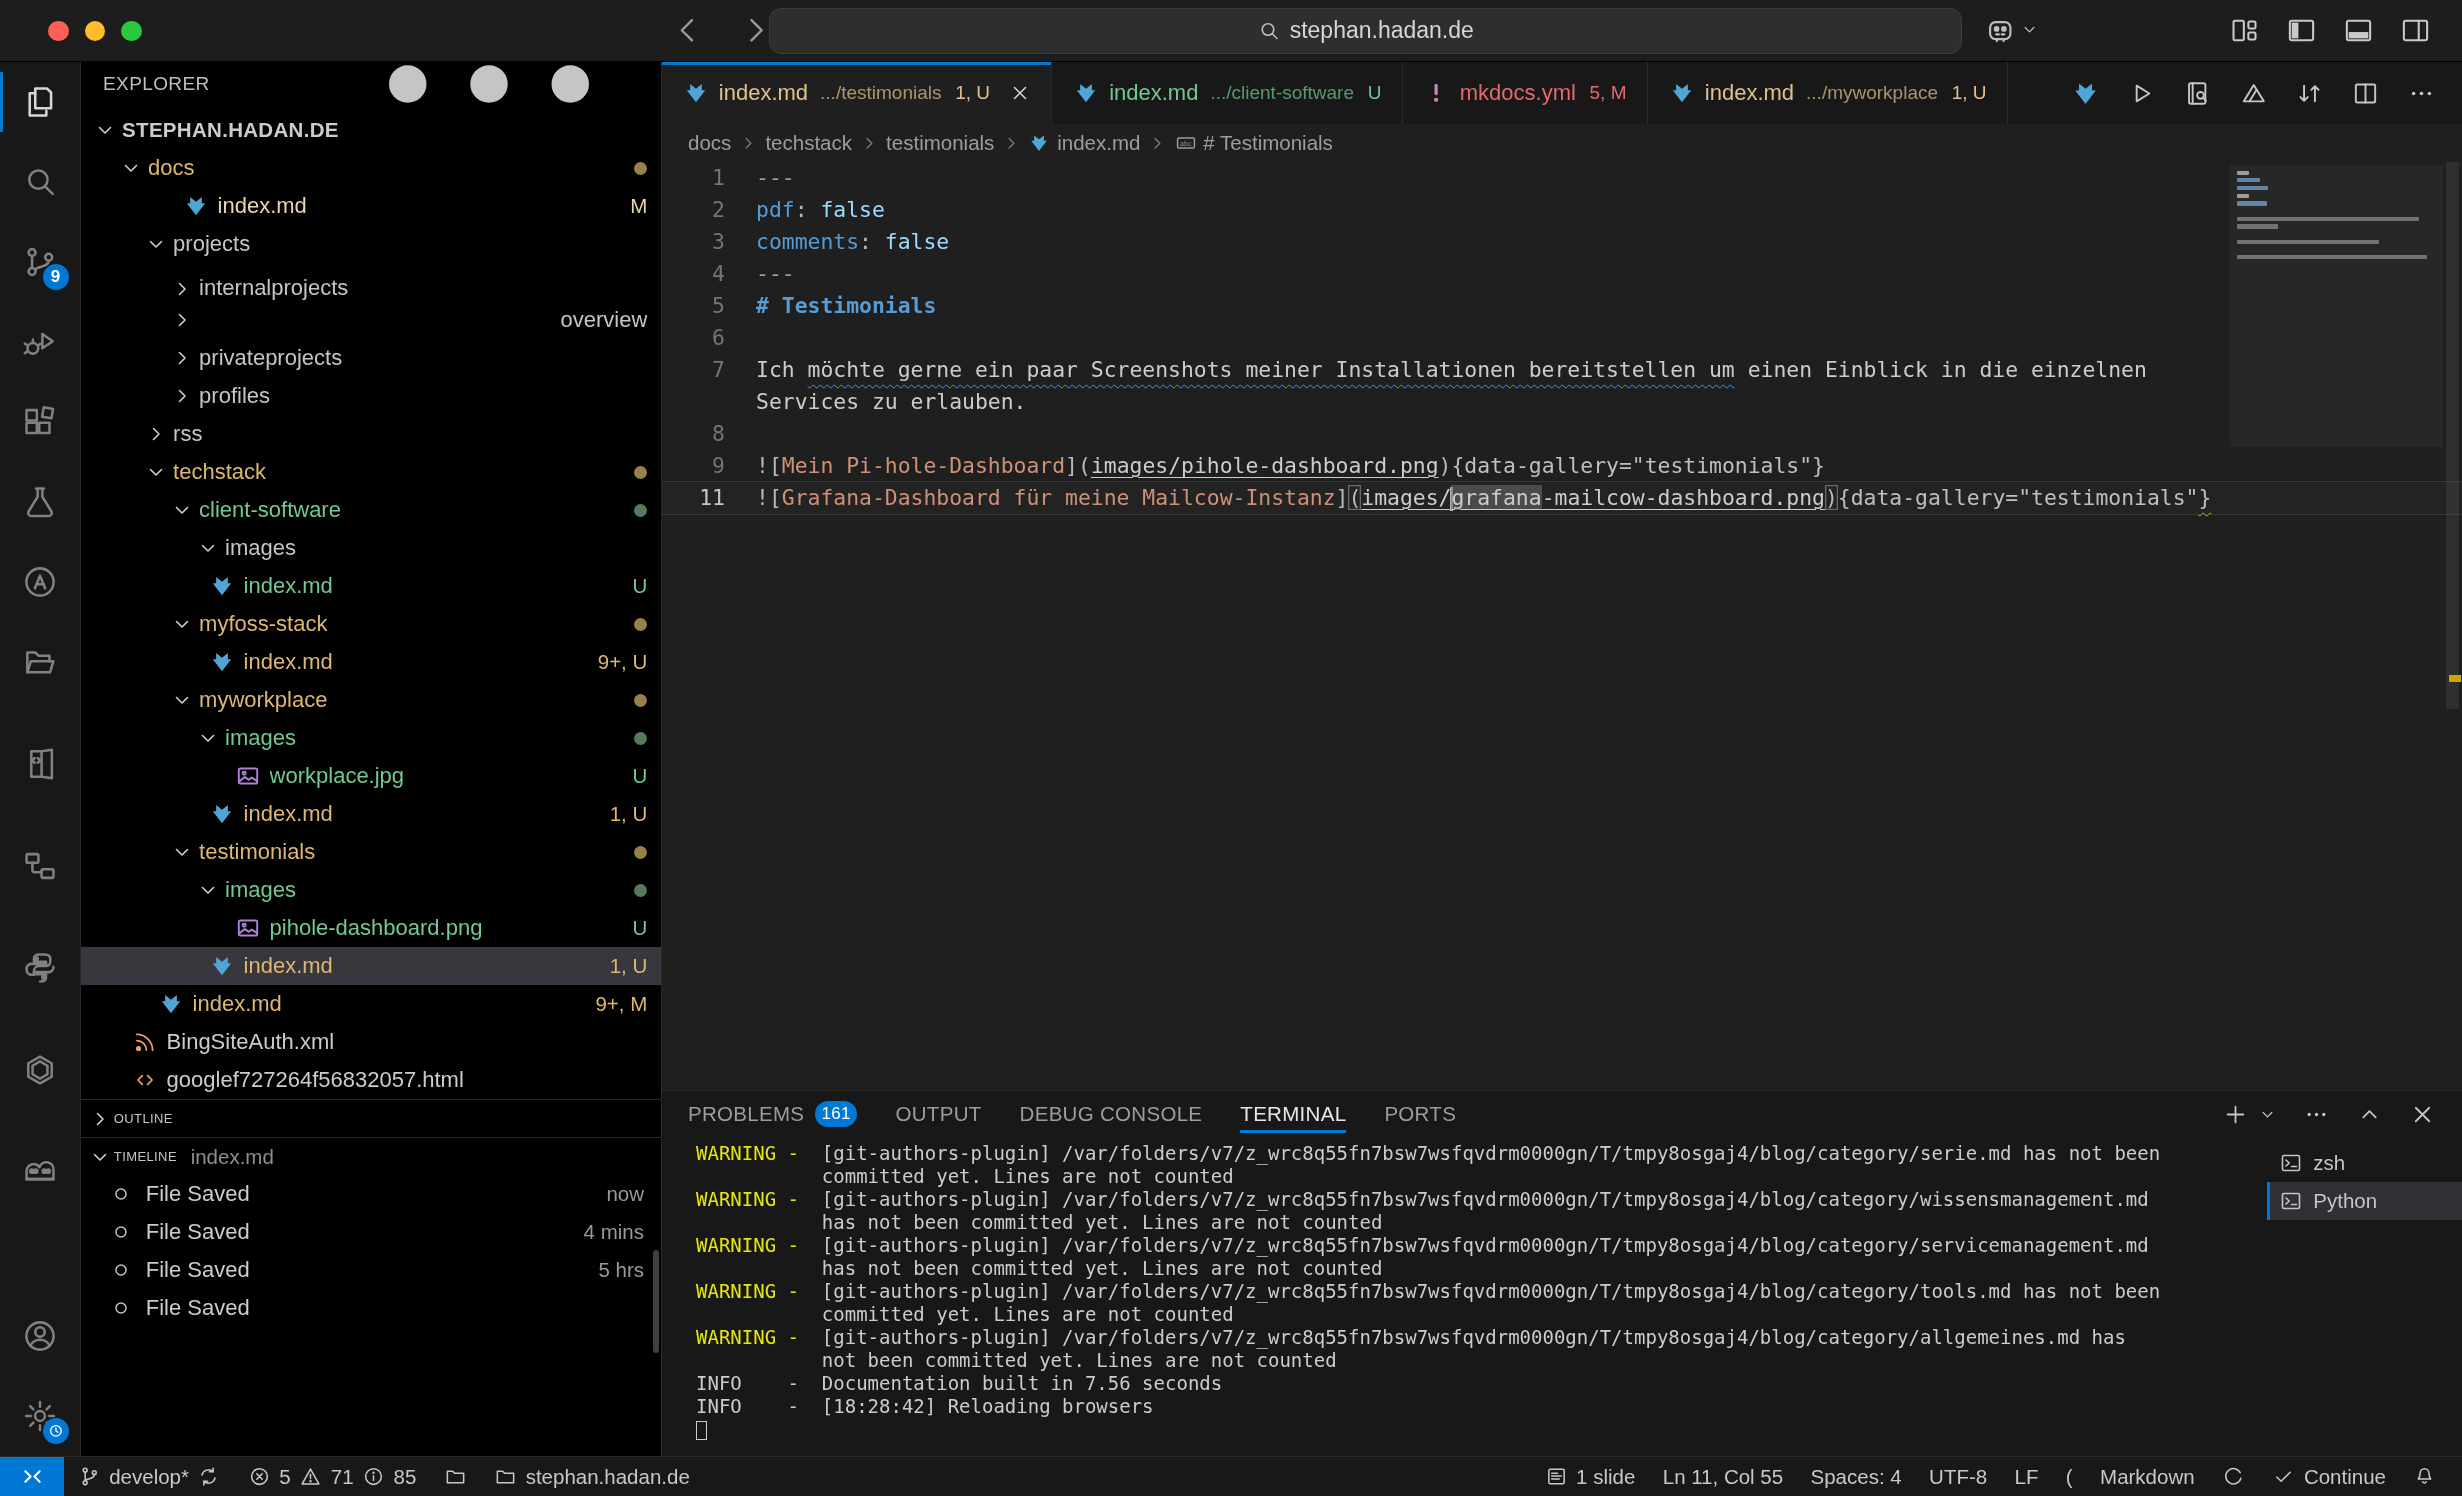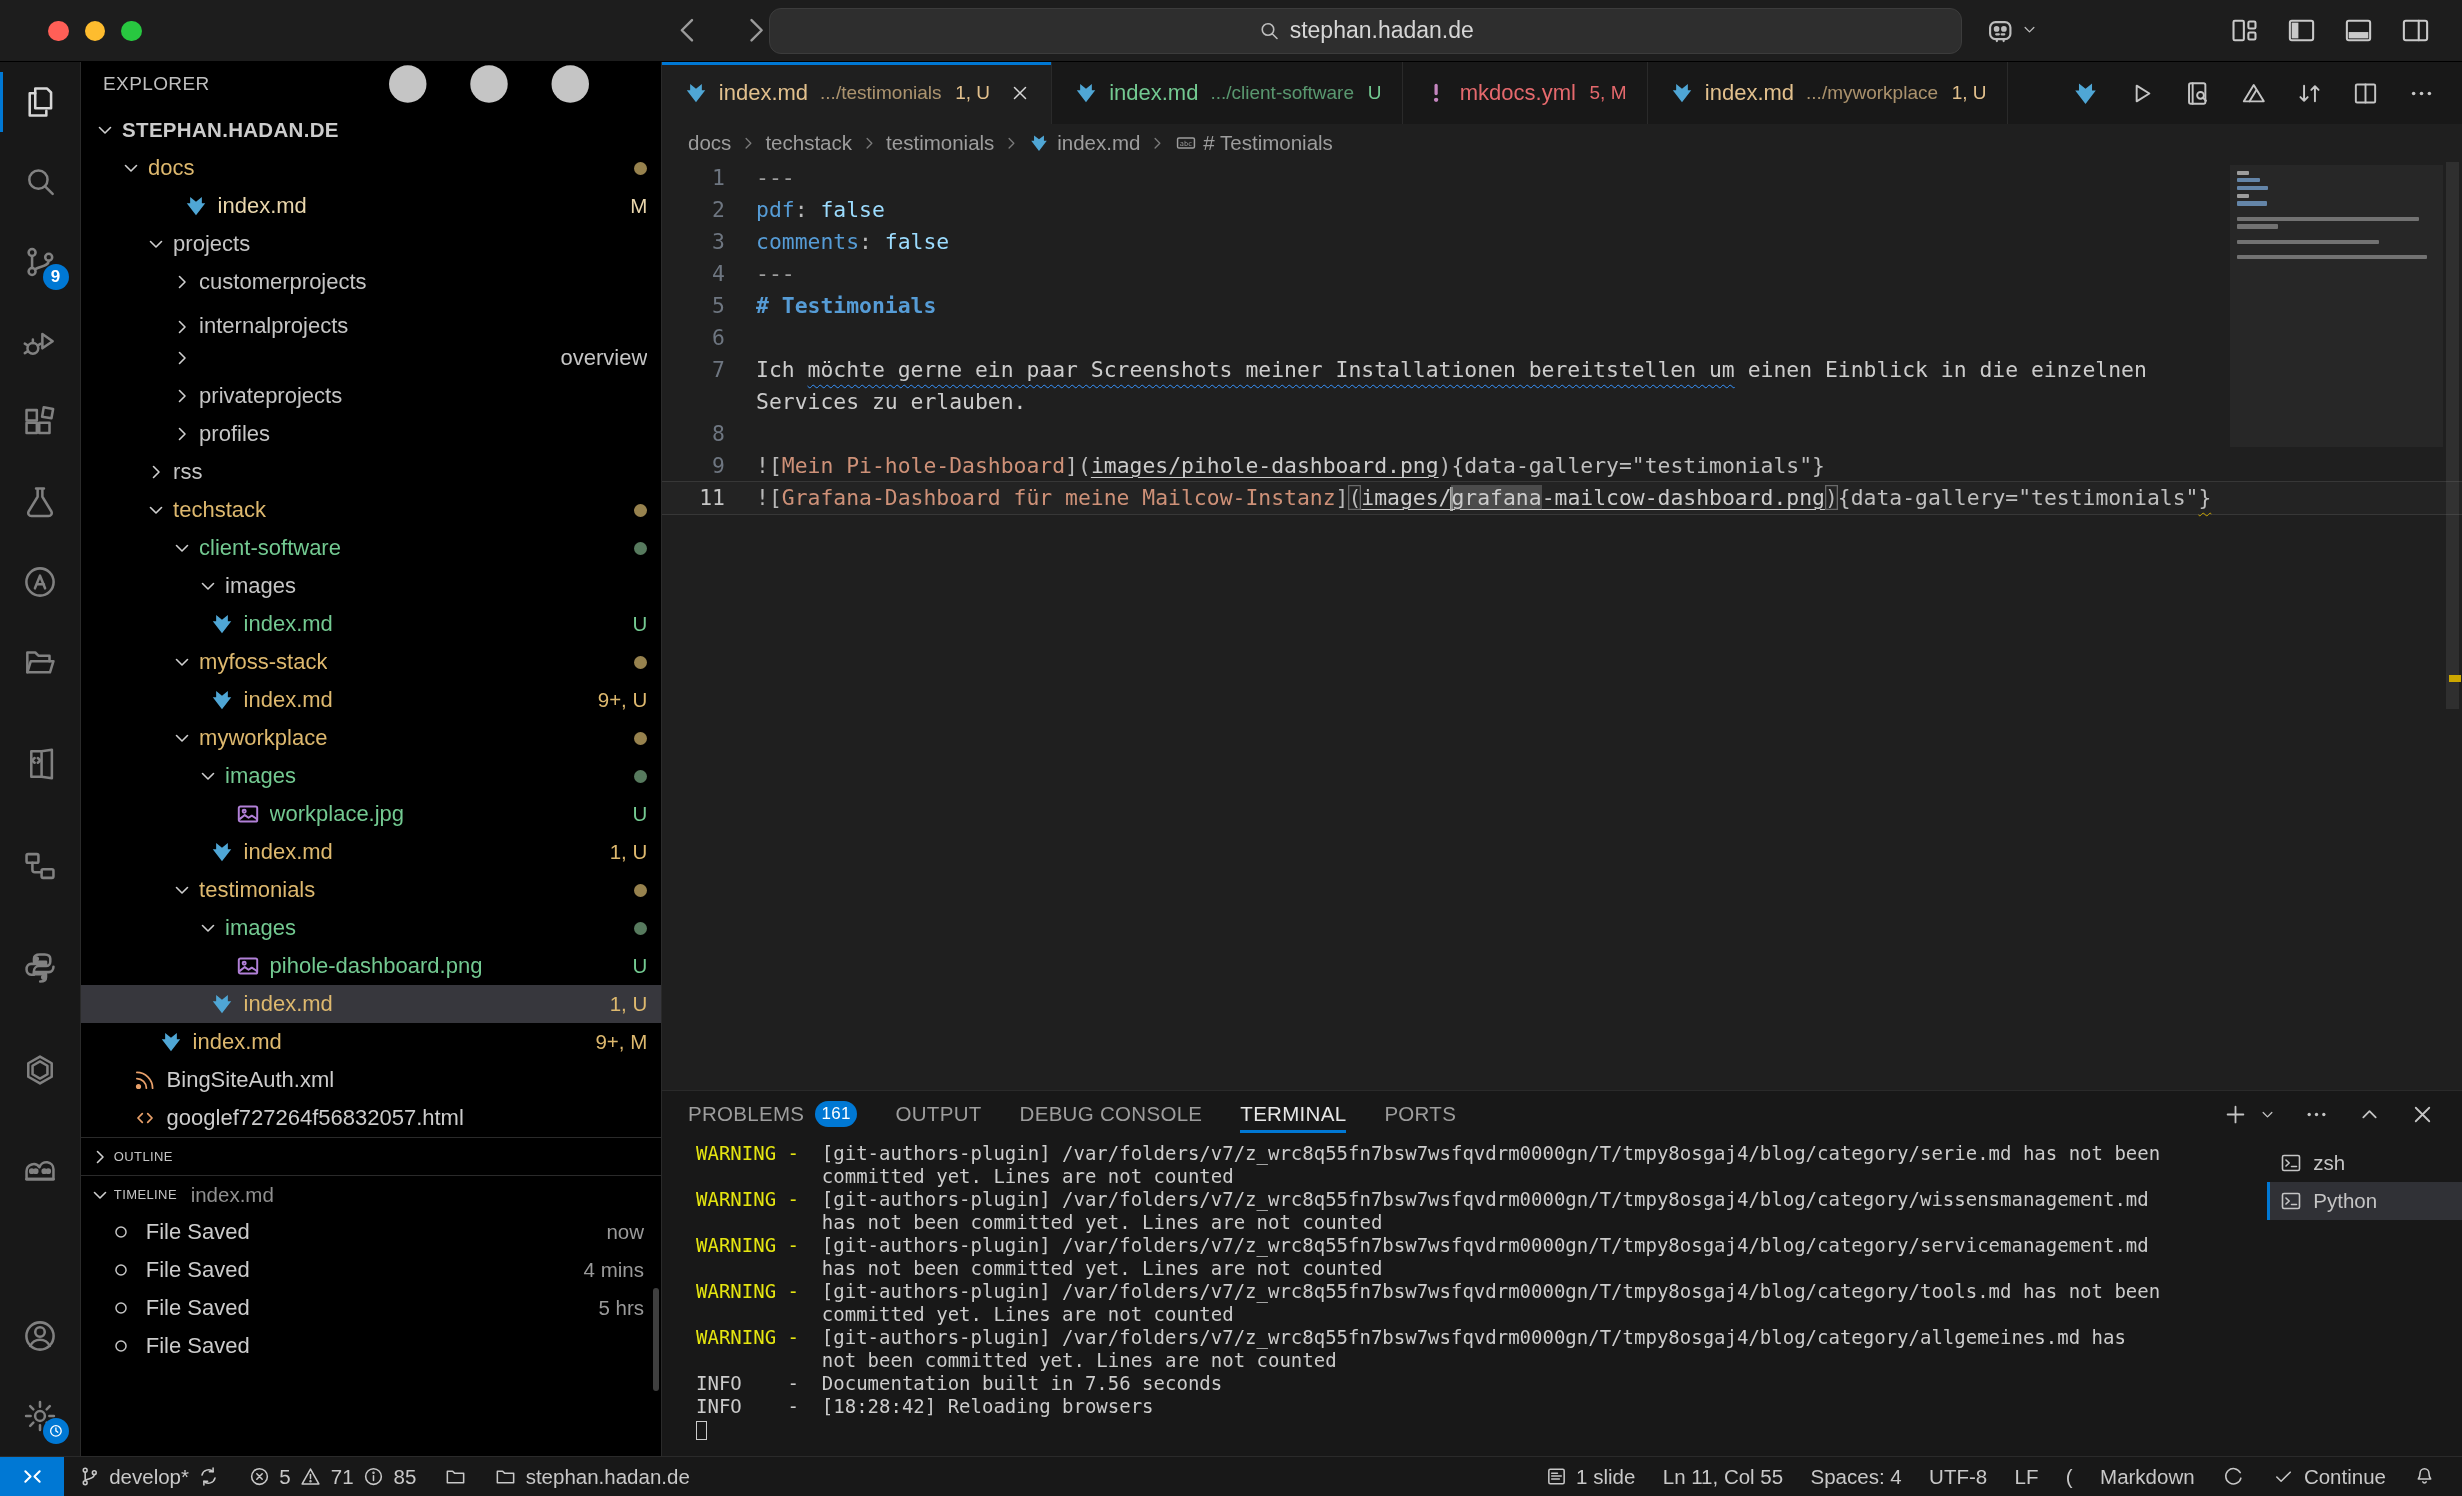--- a/index.html
+++ b/index.html
@@ -394,28 +394,20 @@
           <span class="git">M</span>
         </div>
         <div class="trow c-default" style="padding-left: 63px;">
           <span class="icon chev">
             <svg viewBox="0 0 24 24" fill="none" stroke="currentColor" stroke-width="1.6" stroke-linecap="round" stroke-linejoin="round">
               <path d="M6.5 9.5l5.5 5.5 5.5-5.5"></path>
             </svg>
           </span>
           <span class="lbl">projects</span>
         </div>
-        <div class="trow c-default" style="padding-left: 89px;">
-          <span class="icon chev">
-            <svg viewBox="0 0 24 24" fill="none" stroke="currentColor" stroke-width="1.6" stroke-linecap="round" stroke-linejoin="round">
-              <path d="M9.5 6.5l5.5 5.5-5.5 5.5"></path>
-            </svg>
-          </span>
-          <span class="lbl">customerprojects</span>
-        </div>
         <div class="trow c-default" style="padding-left: 89px; align-items: flex-end;">
           <span class="icon chev">
             <svg viewBox="0 0 24 24" fill="none" stroke="currentColor" stroke-width="1.6" stroke-linecap="round" stroke-linejoin="round">
               <path d="M9.5 6.5l5.5 5.5-5.5 5.5"></path>
             </svg>
           </span>
           <span class="lbl">internalprojects</span>
         </div>
         <div class="trow c-default" style="padding-left: 89px; justify-content: space-between;">
           <span class="icon chev">

